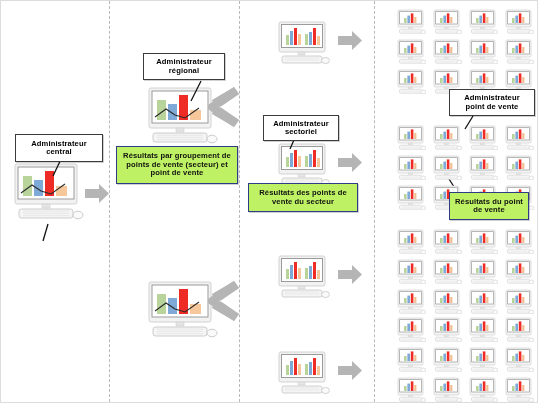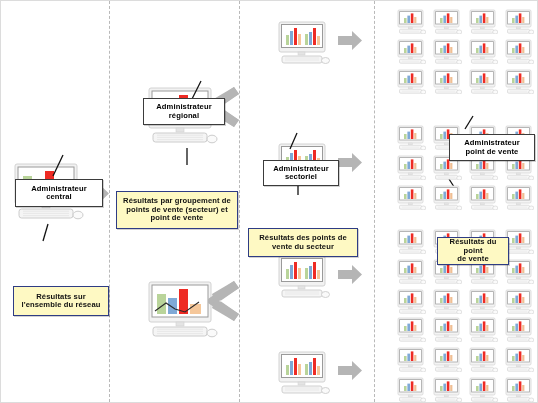--- a/index.html
+++ b/index.html
@@ -28,31 +28,30 @@
     position:absolute;
     box-sizing:border-box;
     text-align:center;
     line-height:1.12;
     letter-spacing:.1px;
     color:#000000;
     display:flex;
     align-items:center;
     justify-content:center;
     padding:2px 3px;
-    margin-top:45px;
   }
   .callout.white{
     background:#ffffff;
     border:1.6px solid #3b3b3b;
     font-weight:bold;
     font-size:7.6px;
     box-shadow:1px 1px 0 rgba(0,0,0,.18);
   }
   .callout.blue{
-    background:#fef9c3;
+    background:#bef264;
     border:1.6px solid #2e3c84;
     font-weight:bold;
     font-size:7.6px;
     color:#111111;
     box-shadow:1px 1px 0 rgba(0,0,0,.18);
   }
 
   
   .pos-grid{
     position:absolute;
@@ -358,27 +357,26 @@
     <svg width="29" height="25">
         <use href="#pcSmall" x="1" y="1"></use>
       </svg>
     <svg width="29" height="25">
         <use href="#pcSmall" x="1" y="1"></use>
       </svg>
   </div>
 
   <div class="callout white" style="left:14px;top:133px;width:88px;height:28px;">Administrateur<br>central</div>
 
-  <div class="callout blue" style="left:12px;top:240px;width:96px;height:30px;">Résultats sur<br>l'ensemble du réseau</div>
 
   <div class="callout white" style="left:142px;top:52px;width:82px;height:27px;">Administrateur<br>régional</div>
 
   <div class="callout blue" style="left:115px;top:145px;width:122px;height:38px;">Résultats par groupement de<br>points de vente (secteur) et<br>point de vente</div>
 
   <div class="callout white" style="left:262px;top:114px;width:76px;height:26px;">Administrateur<br>sectoriel</div>
 
   <div class="callout blue" style="left:247px;top:182px;width:110px;height:29px;">Résultats des points de<br>vente du secteur</div>
 
   <div class="callout white" style="left:448px;top:88px;width:86px;height:27px;">Administrateur<br>point de vente</div>
 
-  <div class="callout blue" style="left:436px;top:191px;width:72px;height:28px;">Résultats du point<br>de vente</div>
+  <div class="callout blue" style="left:448px;top:191px;width:80px;height:28px;">Résultats du point<br>de vente</div>
 
 </div>
 
 </body></html>

